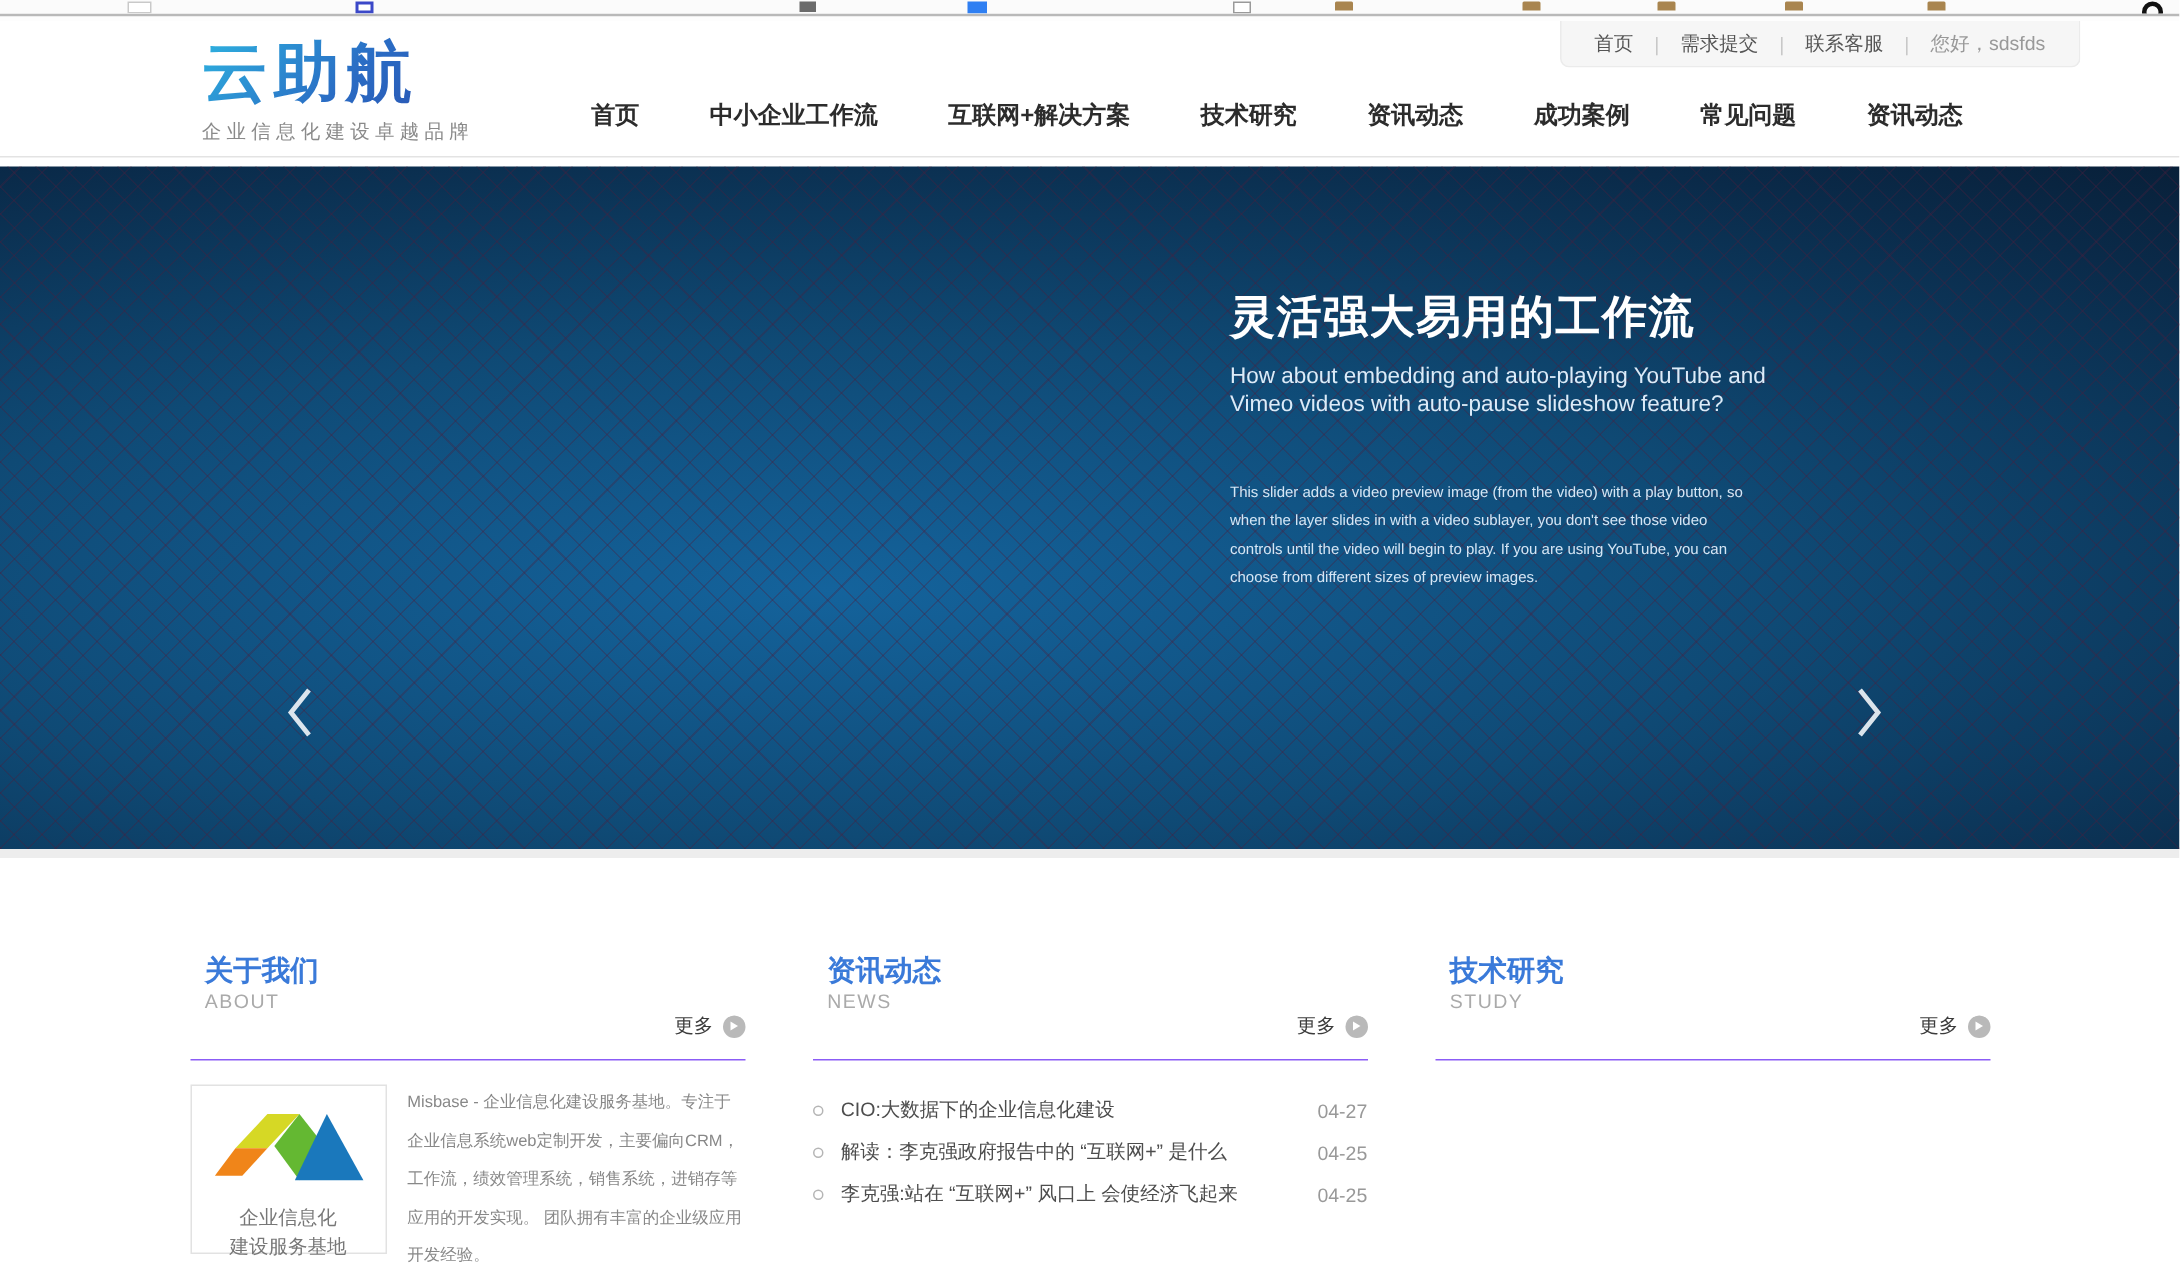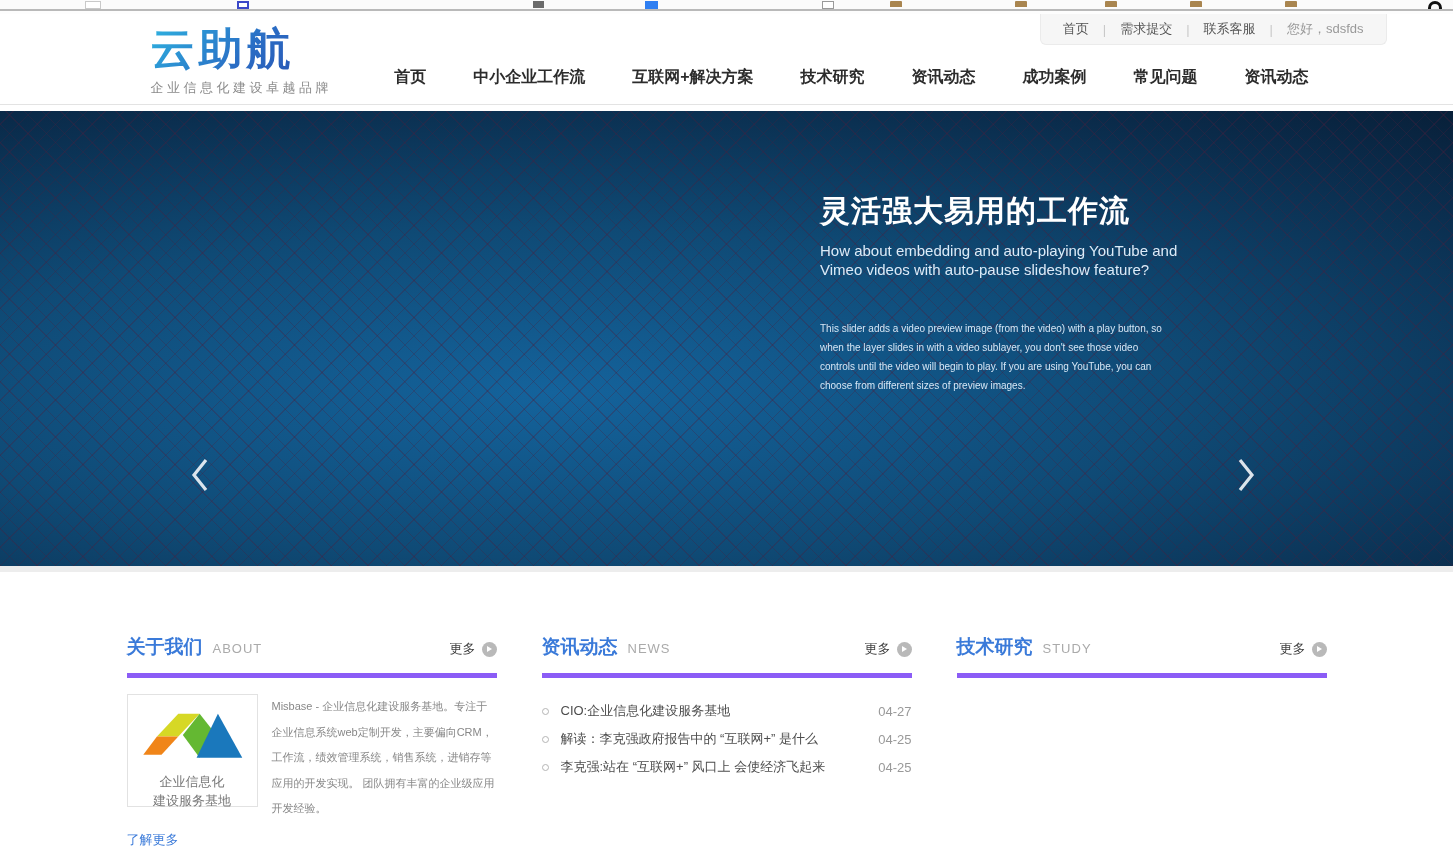--- a/index.html
+++ b/index.html
@@ -19,21 +19,21 @@
   .chrome-divider { width:100%; height:2px; background:#b9b9b9; }
   .chrome-gap { width:100%; height:3px; background:#fdfdfd; }
 
   
   .site-header { position:relative; width:100%; height:91px; background:#fff; border-bottom:1px solid #e3e3e3; }
   .header-inner { position:relative; width:1200px; height:100%; margin:0 auto; }
   .utility-bar { position:absolute; top:0; right:-60px; height:31px; padding:0 22px; background:#f6f6f6; border:1px solid #ebebeb; border-top:none; border-radius:0 0 6px 6px; display:flex; align-items:center; gap:14px; font-size:13px; color:#666; }
   .utility-bar a { color:#555; text-decoration:none; cursor:pointer; }
   .utility-sep { color:#c8c8c8; }
   .utility-greeting { color:#999; }
-  .logo-block { position:absolute; left:24px; top:10px; cursor:pointer; }
+  .logo-block { position:absolute; left:8px; top:10px; cursor:pointer; }
   .logo-text { font-size:44px; font-weight:bold; letter-spacing:4px; background:linear-gradient(135deg,#2eb3e0 0%,#2a6cc4 55%,#2a4fae 100%); -webkit-background-clip:text; background-clip:text; -webkit-text-fill-color:transparent; color:#2a6cc4; line-height:50px; }
   .logo-tagline { margin-top:5px; font-size:13px; color:#8a8a8a; letter-spacing:3.5px; }
   .main-nav { position:absolute; right:18px; bottom:16px; display:flex; gap:47px; }
   .main-nav .nav-item { font-size:16px; font-weight:bold; color:#2c2c2c; text-decoration:none; cursor:pointer; white-space:nowrap; }
   .header-gap { width:100%; height:6px; background:#fff; }
 
   
   .hero { position:relative; width:100%; height:461px;
     background:
       repeating-linear-gradient(45deg, rgba(75,30,60,0.30) 0 1px, transparent 1px 13px),
@@ -44,21 +44,21 @@
   .hero-title { font-size:30px; font-weight:bold; color:#ffffff; letter-spacing:1px; }
   .hero-subtitle { margin-top:9px; font-size:15px; line-height:19px; color:#dcebf8; }
   .hero-paragraph { margin-top:40px; font-size:10px; line-height:19px; color:#d5e6f5; width:352px; }
   .hero-arrow { position:absolute; top:346px; cursor:pointer; opacity:0.9; }
   .hero-arrow.prev { left:190px; }
   .hero-arrow.next { left:1236px; }
 
   
   .content { width:1200px; margin:0 auto; padding-top:62px; display:flex; gap:45px; }
   .col { flex:1 1 0; min-width:0; }
-  .col-header { display:flex; align-items:baseline; padding-bottom:13px; border-bottom:5px solid #8b5cf6; }
+  .col-header { display:flex; align-items:baseline; padding-bottom:13px; border-bottom:1px solid #8b5cf6;flex-direction:column; }
   .col-title { font-size:19px; font-weight:bold; color:#3a7ad9; }
   .col-sub { margin-left:10px; font-size:13px; color:#aaa; letter-spacing:1px; }
   .col-more { margin-left:auto; display:flex; align-items:center; gap:6px; cursor:pointer; text-decoration:none; }
   .col-more .more-label { font-size:13px; color:#3c3c3c; }
   .circle-play { width:15px; height:15px; border-radius:50%; background:#b9b9b9; position:relative; }
   .circle-play::after { content:""; position:absolute; left:5.5px; top:4px; border-left:5px solid #fff; border-top:3.5px solid transparent; border-bottom:3.5px solid transparent; }
 
   
   .about-body { display:flex; margin-top:16px; }
   .about-img { width:131px; height:113px; border:1px solid #e2e2e2; background:#fff; padding:8px 6px 4px; text-align:center; flex:none; }
@@ -176,21 +176,21 @@
       <span class="col-title">资讯动态</span>
       <span class="col-sub">NEWS</span>
       <a class="col-more">
         <span class="more-label">更多</span>
         <span class="circle-play"></span>
       </a>
     </div>
     <div class="news-list">
       <div class="news-row">
         <span class="news-bullet"></span>
-        <a class="news-title">CIO:企业信息化建设服务基地</a>
+        <a class="news-title">CIO:大数据下的企业信息化建设</a>
         <span class="news-date">04-27</span>
       </div>
       <div class="news-row">
         <span class="news-bullet"></span>
         <a class="news-title">解读：李克强政府报告中的 “互联网+” 是什么</a>
         <span class="news-date">04-25</span>
       </div>
       <div class="news-row">
         <span class="news-bullet"></span>
         <a class="news-title">李克强:站在 “互联网+” 风口上 会使经济飞起来</a>

